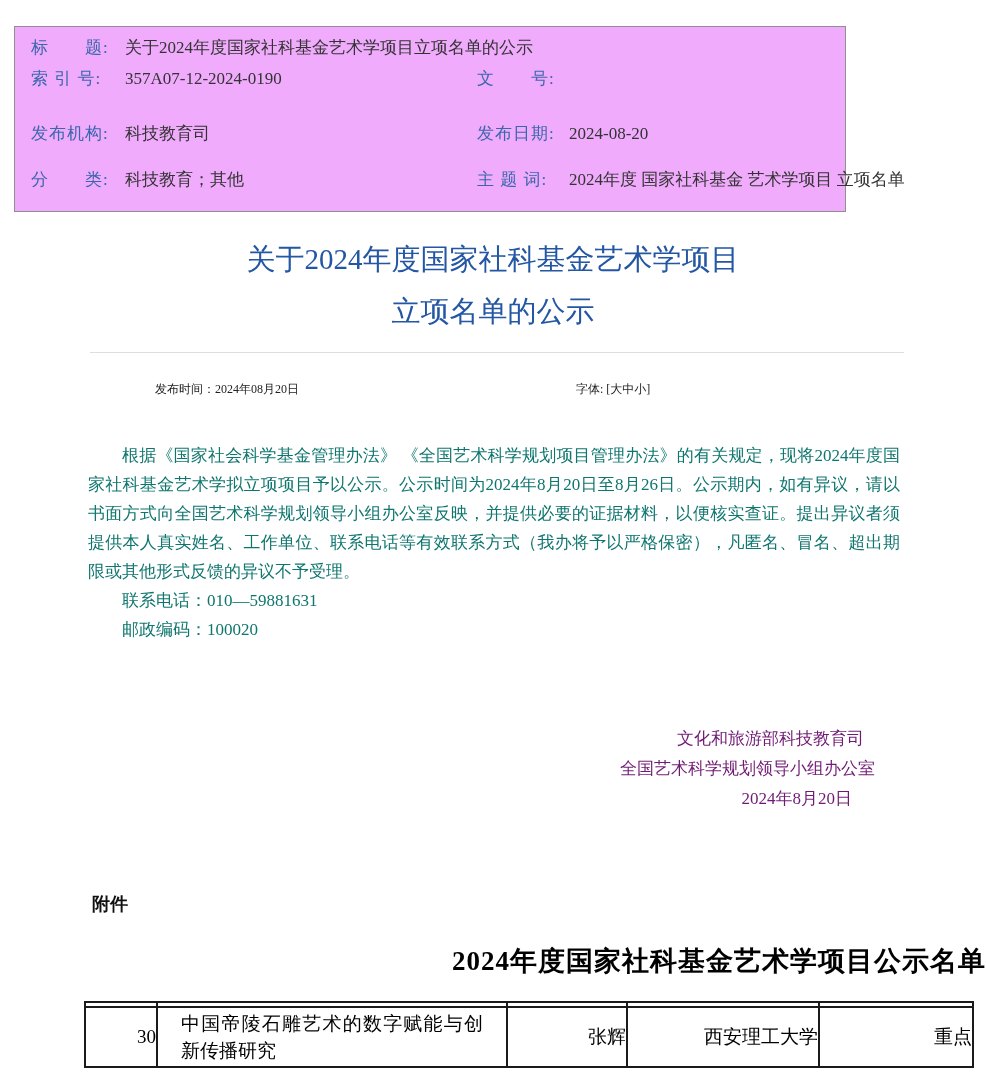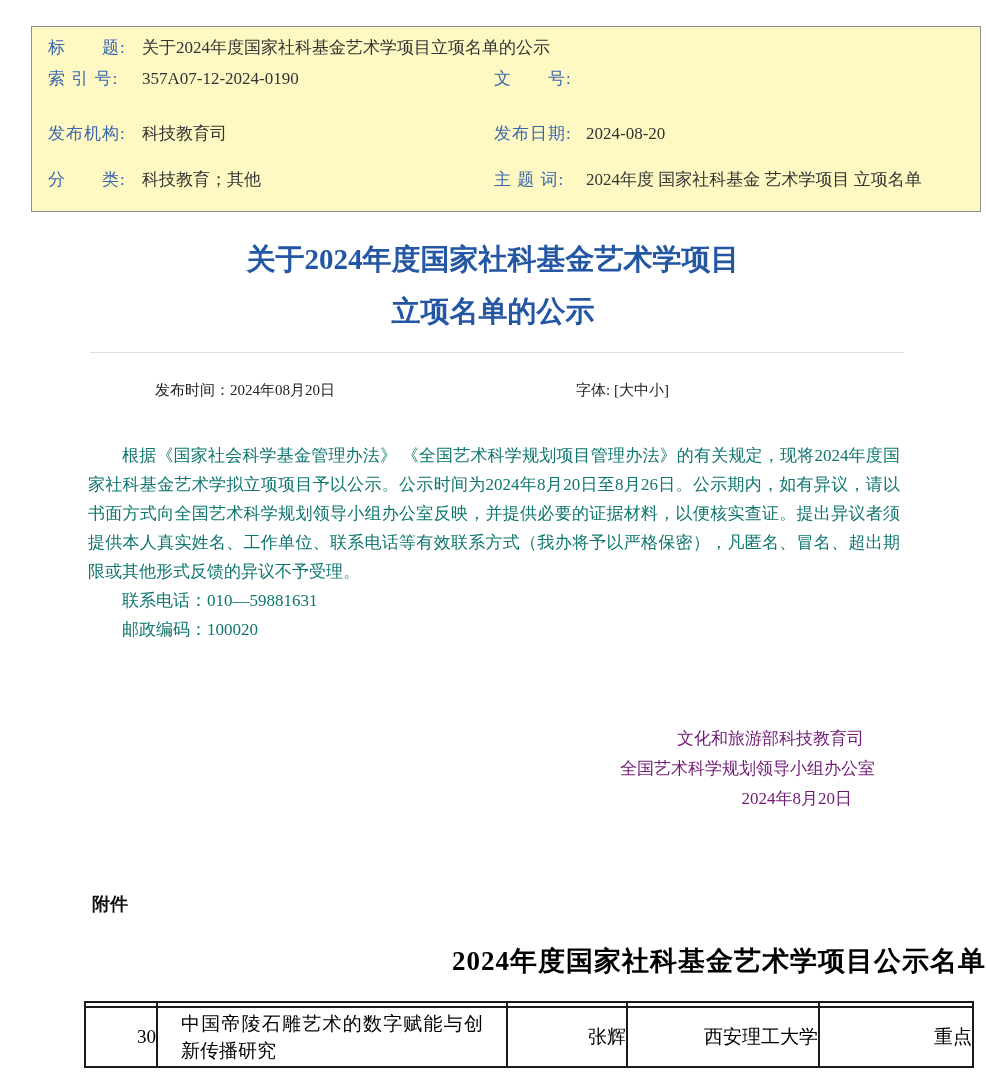--- a/index.html
+++ b/index.html
@@ -8,46 +8,46 @@
     position:relative;
     width:986px; height:1090px;
     font-family:"Liberation Serif","DejaVu Serif",serif;
     color:#1a1a1a;
     overflow:hidden;
   }
 
   
   .meta-box {
     position:absolute; left:14px; top:26px;
-    width:950px; height:186px;
-    border:1px solid #8f8f8f; background:#fef9c3;margin-left:17px;
+    width:832px; height:186px;
+    border:1px solid #8f8f8f; background:#f0abfc;
   }
   .meta-row { position:absolute; left:0; width:100%; height:22px; font-size:17px; line-height:22px; }
   .meta-row.r1 { top:10px; }
   .meta-row.r2 { top:41px; }
   .meta-row.r3 { top:96px; }
   .meta-row.r4 { top:142px; }
   .meta-label { position:absolute; color:#3a66ad; white-space:pre; letter-spacing:1px; }
   .meta-value { position:absolute; color:#333333; white-space:pre; }
   .ml-left  { left:16px; }
   .mv-left  { left:110px; }
   .ml-right { left:462px; }
   .mv-right { left:554px; }
 
   
   .doc-title {
     position:absolute; top:233px; left:0; width:100%;
     text-align:center; color:#2356a3;
-    font-size:29px; font-weight:bold; line-height:52px;
+    font-size:29px; font-weight:normal; line-height:52px;
   }
 
   .divider { position:absolute; top:352px; left:90px; width:814px; height:1px; background:#dedede; }
 
   
-  .pub-row { position:absolute; top:381px; left:0; width:100%; height:22px; font-size:15px; color:#222; }
+  .pub-row { position:absolute; top:381px; left:0; width:100%; height:22px; font-size:12px; color:#222; }
   .pub-time { position:absolute; left:155px; top:0; white-space:pre; }
   .font-ctrl { position:absolute; left:576px; top:0; white-space:pre; }
   .font-ctrl .opts { cursor:pointer; }
 
   
   .body-text {
     position:absolute; top:441px; left:88px; width:812px;
     font-size:17px; line-height:29px; color:#0f766e;
   }
   .body-text p { text-indent:2em; text-align:justify; }

